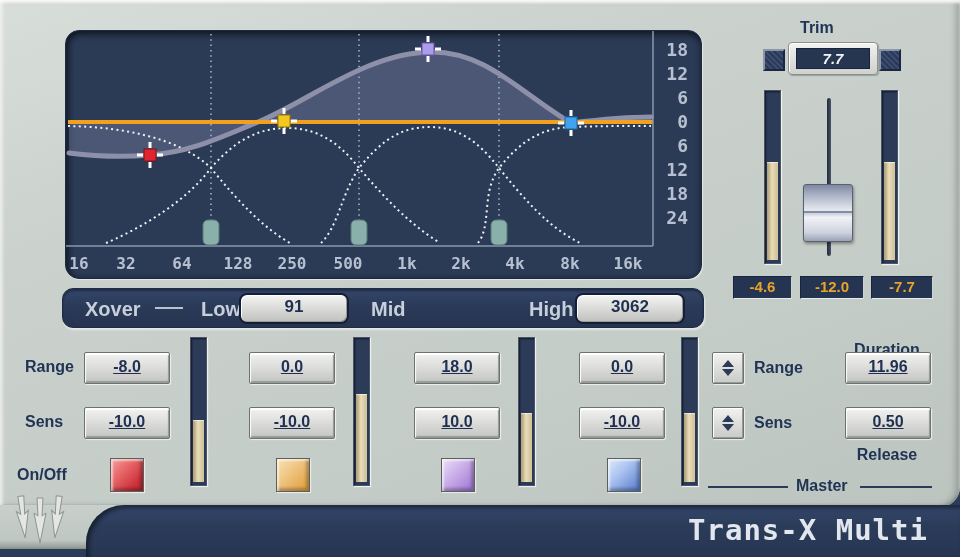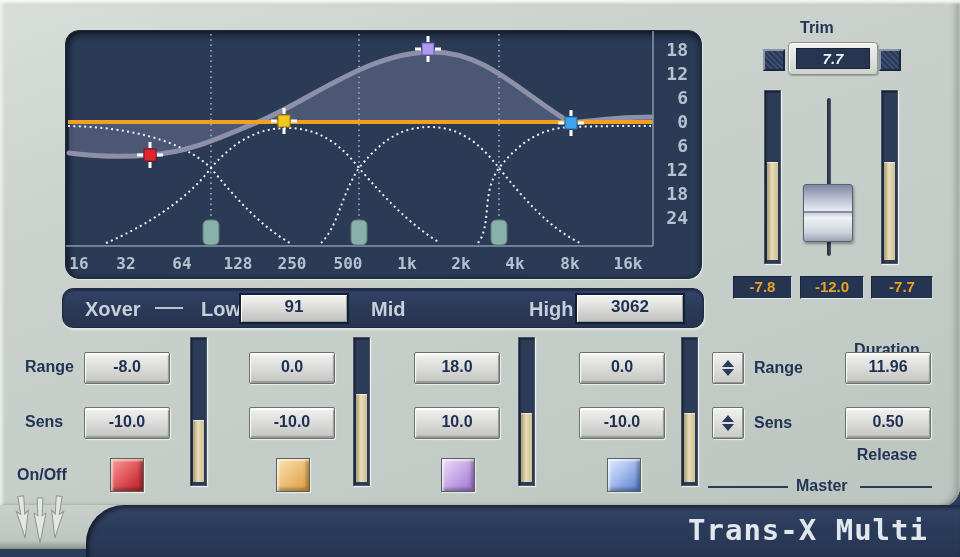--- a/index.html
+++ b/index.html
@@ -51,32 +51,33 @@
     background:linear-gradient(180deg,#33456a,#2b3a58 45%,#263450);
     border-radius:11px;border:1px solid #1e2c46;
     box-shadow:1px 2px 2px rgba(255,255,255,.55),inset 0 2px 2px rgba(0,0,0,.35);
     z-index:3;
   }
   .xo-label{position:absolute;top:9px;color:#c6cfda;font-weight:bold;font-size:20px;}
   .xo-dash{position:absolute;top:18px;width:28px;height:2px;background:#b9c3d0;}
   .xo-box{
     position:absolute;top:4px;width:106px;height:27px;
     background:linear-gradient(180deg,#f4f4f2 0%,#dddddb 45%,#bfc1bd 100%);
-    border:2px solid #121f36;border-radius:0;
+    border:2px solid #121f36;border-radius:8px;
     box-shadow:inset 1px 1px 0 #ffffff,inset -1px -1px 0 #9a9a98;
     color:#1e2f50;font-weight:bold;font-size:17px;text-align:center;line-height:24px;
   }
   
   .vbox{
     position:absolute;width:84px;height:30px;
     background:linear-gradient(180deg,#f2f2f0 0%,#e0e0de 40%,#c3c5c1 100%);
     border:1px solid #6b7270;border-radius:2px;
     box-shadow:inset 1px 2px 1px #ffffff,inset -1px -2px 1px #96999a,1px 1px 1px rgba(255,255,255,.7),inset 0 0 0 1px #b9bcb8;
     color:#1e2f50;font-weight:bold;font-size:16px;text-align:center;line-height:28px;
     z-index:3;
+    text-decoration:underline;
   }
   .label{position:absolute;color:#223455;font-weight:bold;font-size:16px;z-index:3;}
   
   .meter{
     position:absolute;width:15px;background:#2c3b58;
     border:1px solid #4a5568;
     box-shadow:1px 1px 1px rgba(255,255,255,.7),inset 1px 1px 2px rgba(0,0,0,.6);
     z-index:3;
   }
   .meter .fill{
@@ -276,21 +277,21 @@
 
 <div class="meter" style="left:764px;top:90px;height:172px">
   <div class="fill" style="height:57%"></div>
 </div>
 <div id="fader-track"></div>
 <div id="fader-knob"></div>
 <div class="meter" style="left:881px;top:90px;height:172px">
   <div class="fill" style="height:57%"></div>
 </div>
 
-<div class="readout" style="left:733px;top:276px;width:57px">-7.8</div>
+<div class="readout" style="left:733px;top:276px;width:57px">-4.6</div>
 <div class="readout" style="left:800px;top:276px;width:62px">-12.0</div>
 <div class="readout" style="left:871px;top:276px;width:60px">-7.7</div>
 
 <div class="label" style="left:25px;top:358px">Range</div>
 <div class="label" style="left:25px;top:413px">Sens</div>
 <div class="label" style="left:17px;top:466px">On/Off</div>
 
 <div class="vbox" style="left:84px;top:352px">-8.0</div>
 <div class="vbox" style="left:84px;top:407px">-10.0</div>
 <div class="onoff btn-red" style="left:110px;top:458px"></div>

